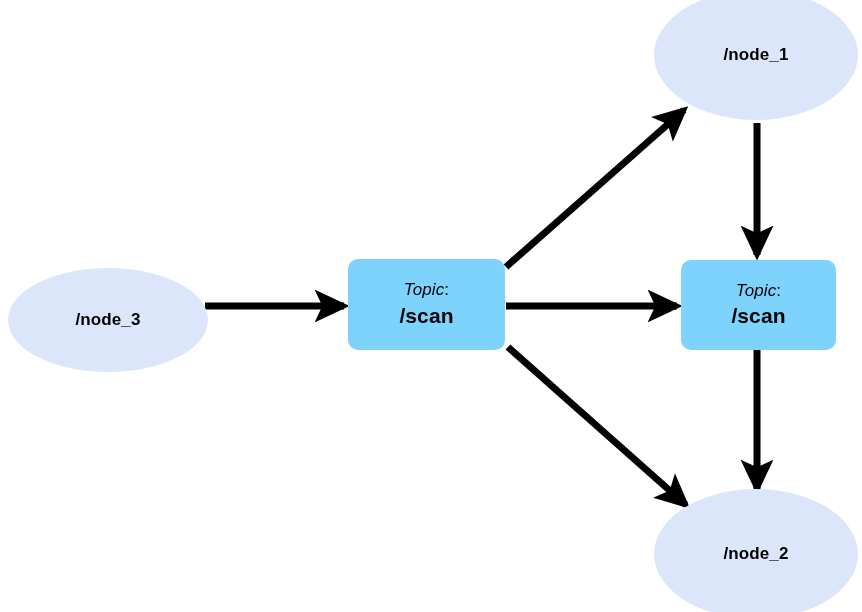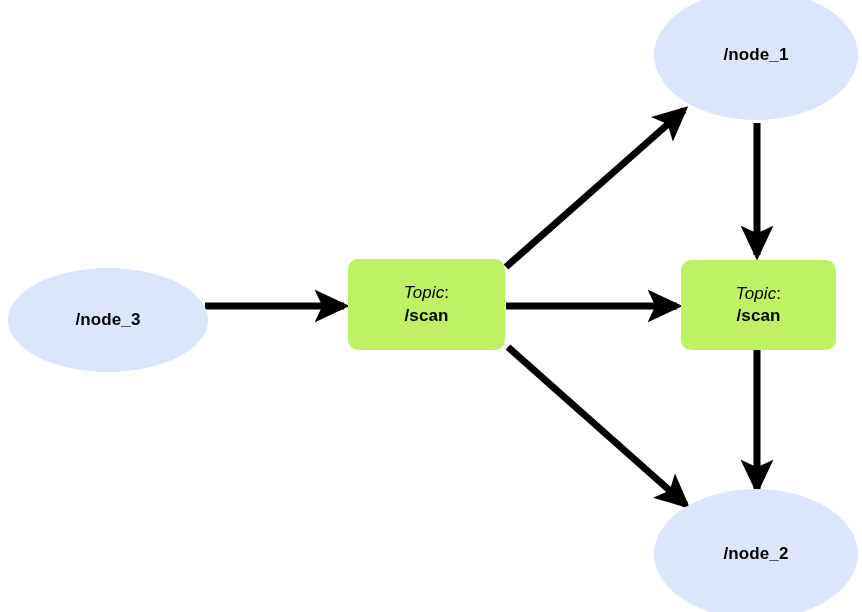--- a/index.html
+++ b/index.html
@@ -33,21 +33,21 @@
     align-items: center;
     justify-content: center;
     text-align: center;
     z-index: 2;
   }
   .node-ellipse {
     background: #dce6fa;
     border-radius: 50%;
   }
   .node-box {
-    background: #bef264;
+    background: #7dd3fc;
     border-radius: 10px;
   }
   .node-label {
     font-size: 17px;
     font-weight: bold;
     color: #000000;
     line-height: 1.32;
     letter-spacing: 0.1px;
   }
   .topic-kind {
@@ -58,21 +58,21 @@
   }
   .topic-colon {
     font-style: normal;
     font-weight: normal;
     font-size: 17px;
     color: #000000;
   }
   .topic-name {
     display: block;
     font-weight: bold;
-    font-size: 17px;
+    font-size: 21px;
     color: #000000;
   }
 </style>
 </head>
 <body>
 
 <div id="canvas">
 
   <svg id="edges" viewBox="0 0 862 612" xmlns="http://www.w3.org/2000/svg">
     <defs>

